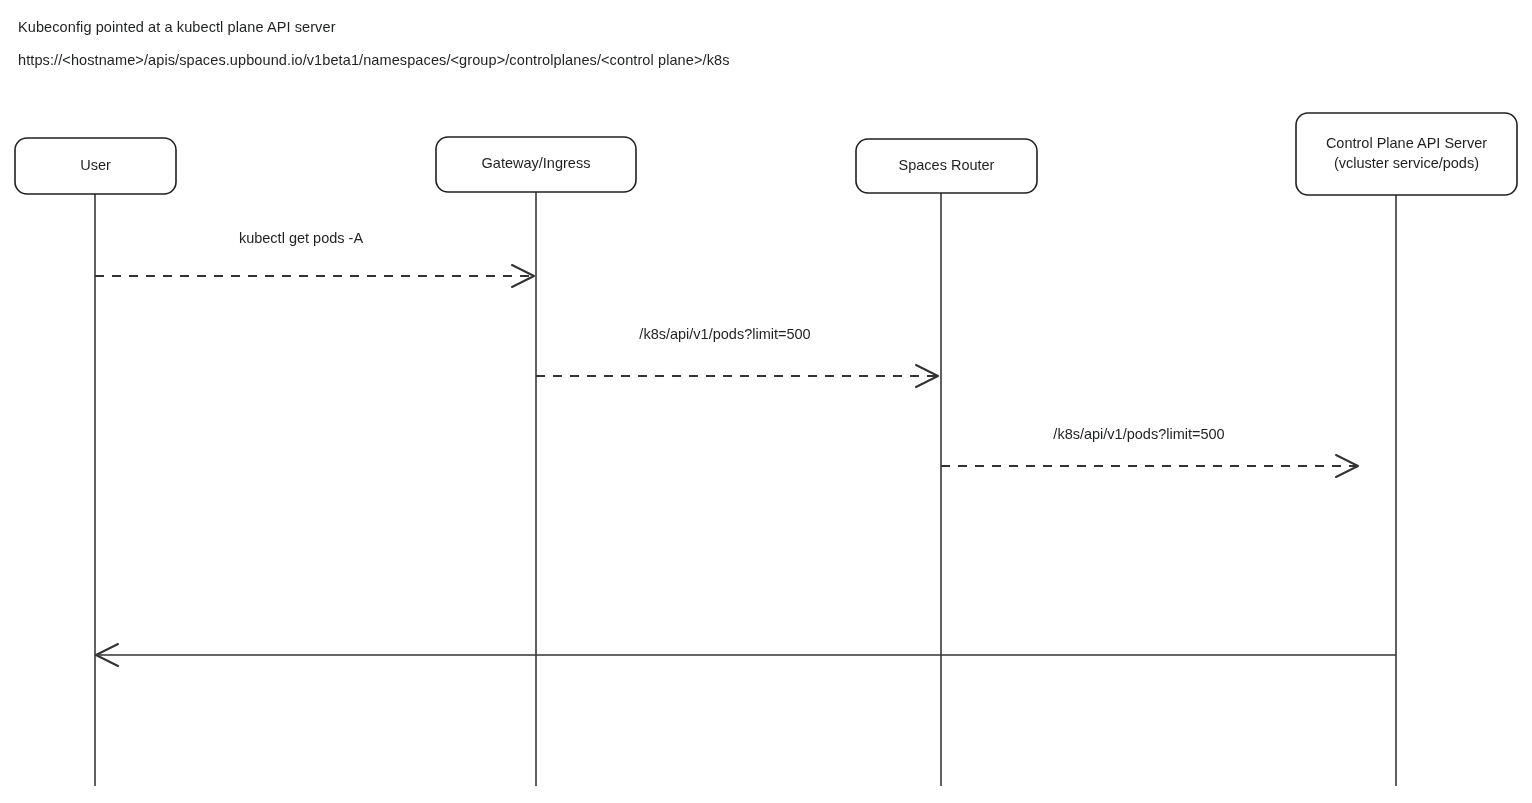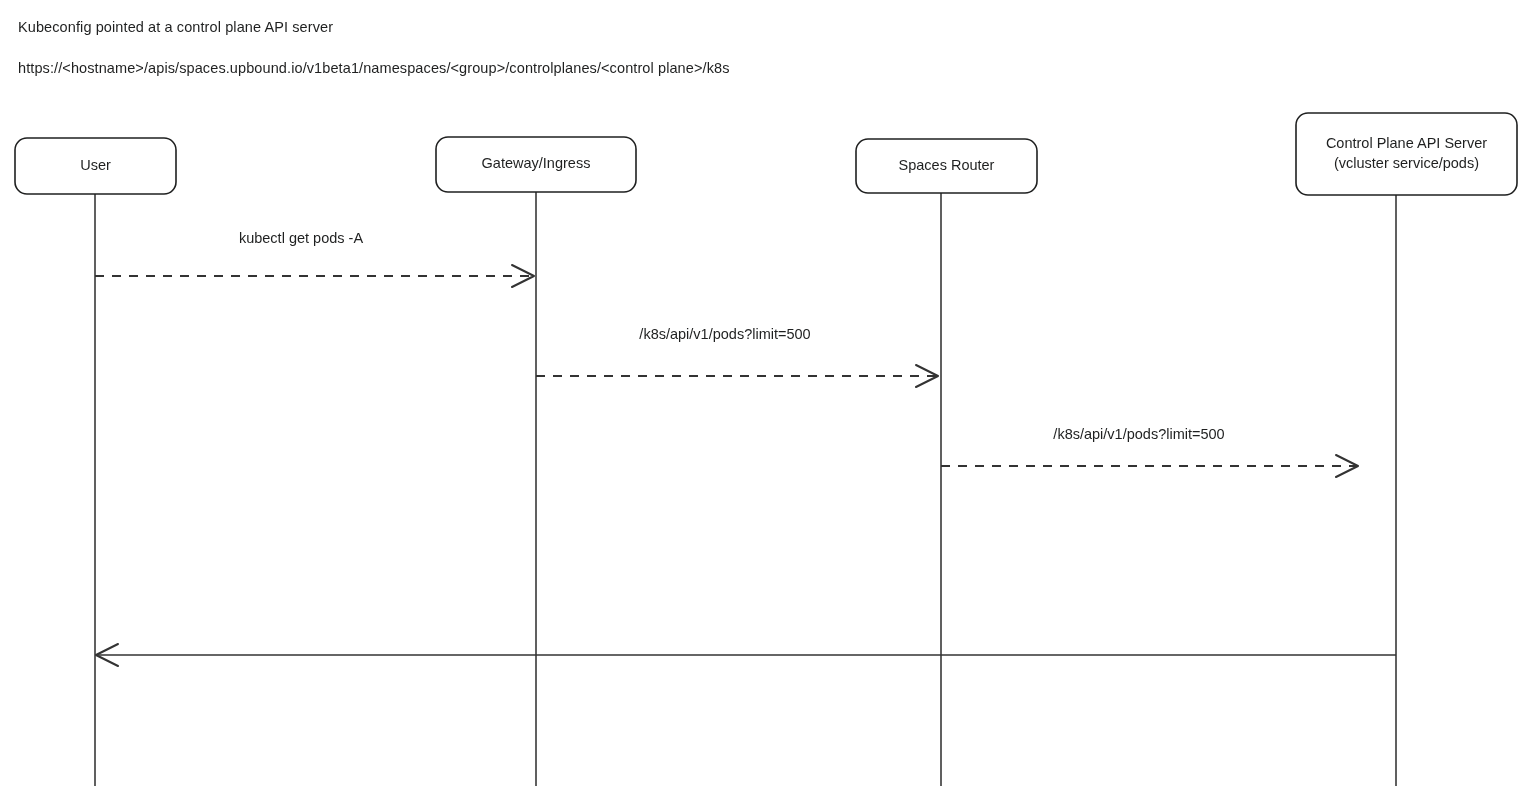--- a/index.html
+++ b/index.html
@@ -27,21 +27,21 @@
   .note-line {
     position: absolute;
     left: 18px;
     font-size: 14.5px;
     line-height: 18px;
     color: #1f2020;
     white-space: nowrap;
     letter-spacing: 0.1px;
   }
   #note-title  { top: 18px; }
-  #note-url    { top: 59px; }
+  #note-url    { top: 51px; }
 
   
   #diagram-canvas {
     position: absolute;
     left: 0;
     top: 0;
     width: 1532px;
     height: 803px;
   }
   #diagram-svg {
@@ -94,21 +94,21 @@
     font-family: "Liberation Sans", sans-serif;
     font-size: 14.5px;
     fill: #1f2020;
     text-anchor: middle;
   }
 </style>
 </head>
 <body>
 
 <div id="header-notes">
-  <div class="note-line" id="note-title">Kubeconfig pointed at a control plane API server</div>
+  <div class="note-line" id="note-title">Kubeconfig pointed at a kubectl plane API server</div>
   <div class="note-line" id="note-url">https://&lt;hostname&gt;/apis/spaces.upbound.io/v1beta1/namespaces/&lt;group&gt;/controlplanes/&lt;control plane&gt;/k8s</div>
 </div>
 
 <div id="diagram-canvas">
   <svg id="diagram-svg" width="1532" height="803" viewBox="0 0 1532 803" xmlns="http://www.w3.org/2000/svg">
 
     <g id="lifelines-group">
         <line x1="95" y1="194" x2="95" y2="786" class="lifeline"></line>
         <line x1="536" y1="192" x2="536" y2="786" class="lifeline"></line>
         <line x1="941" y1="193" x2="941" y2="786" class="lifeline"></line>

